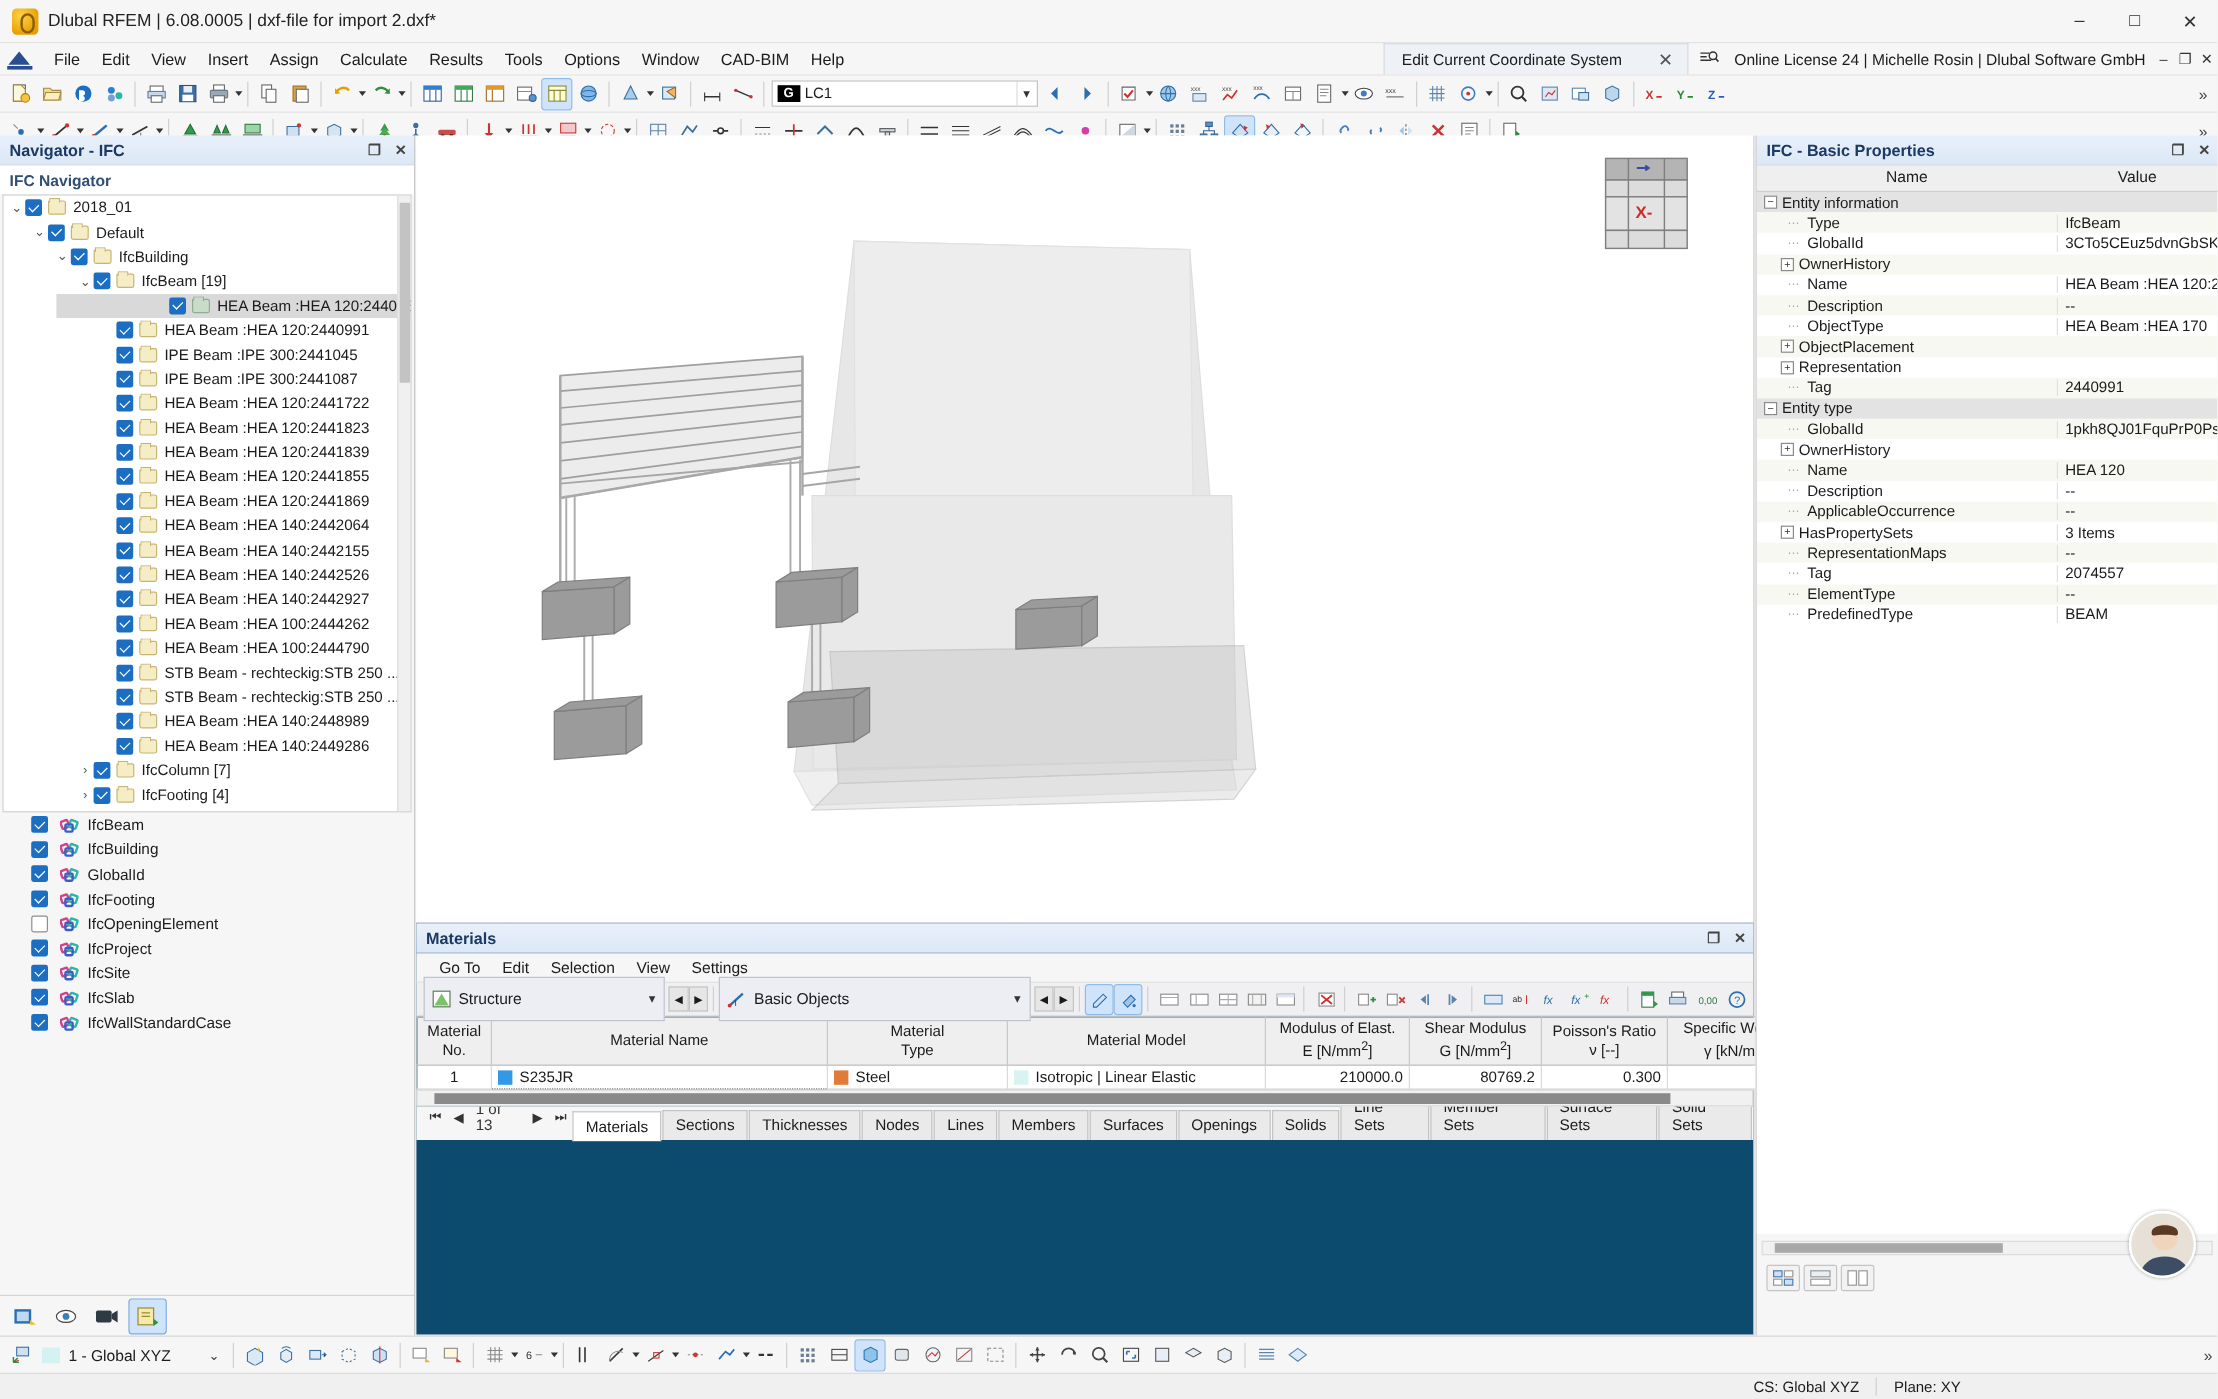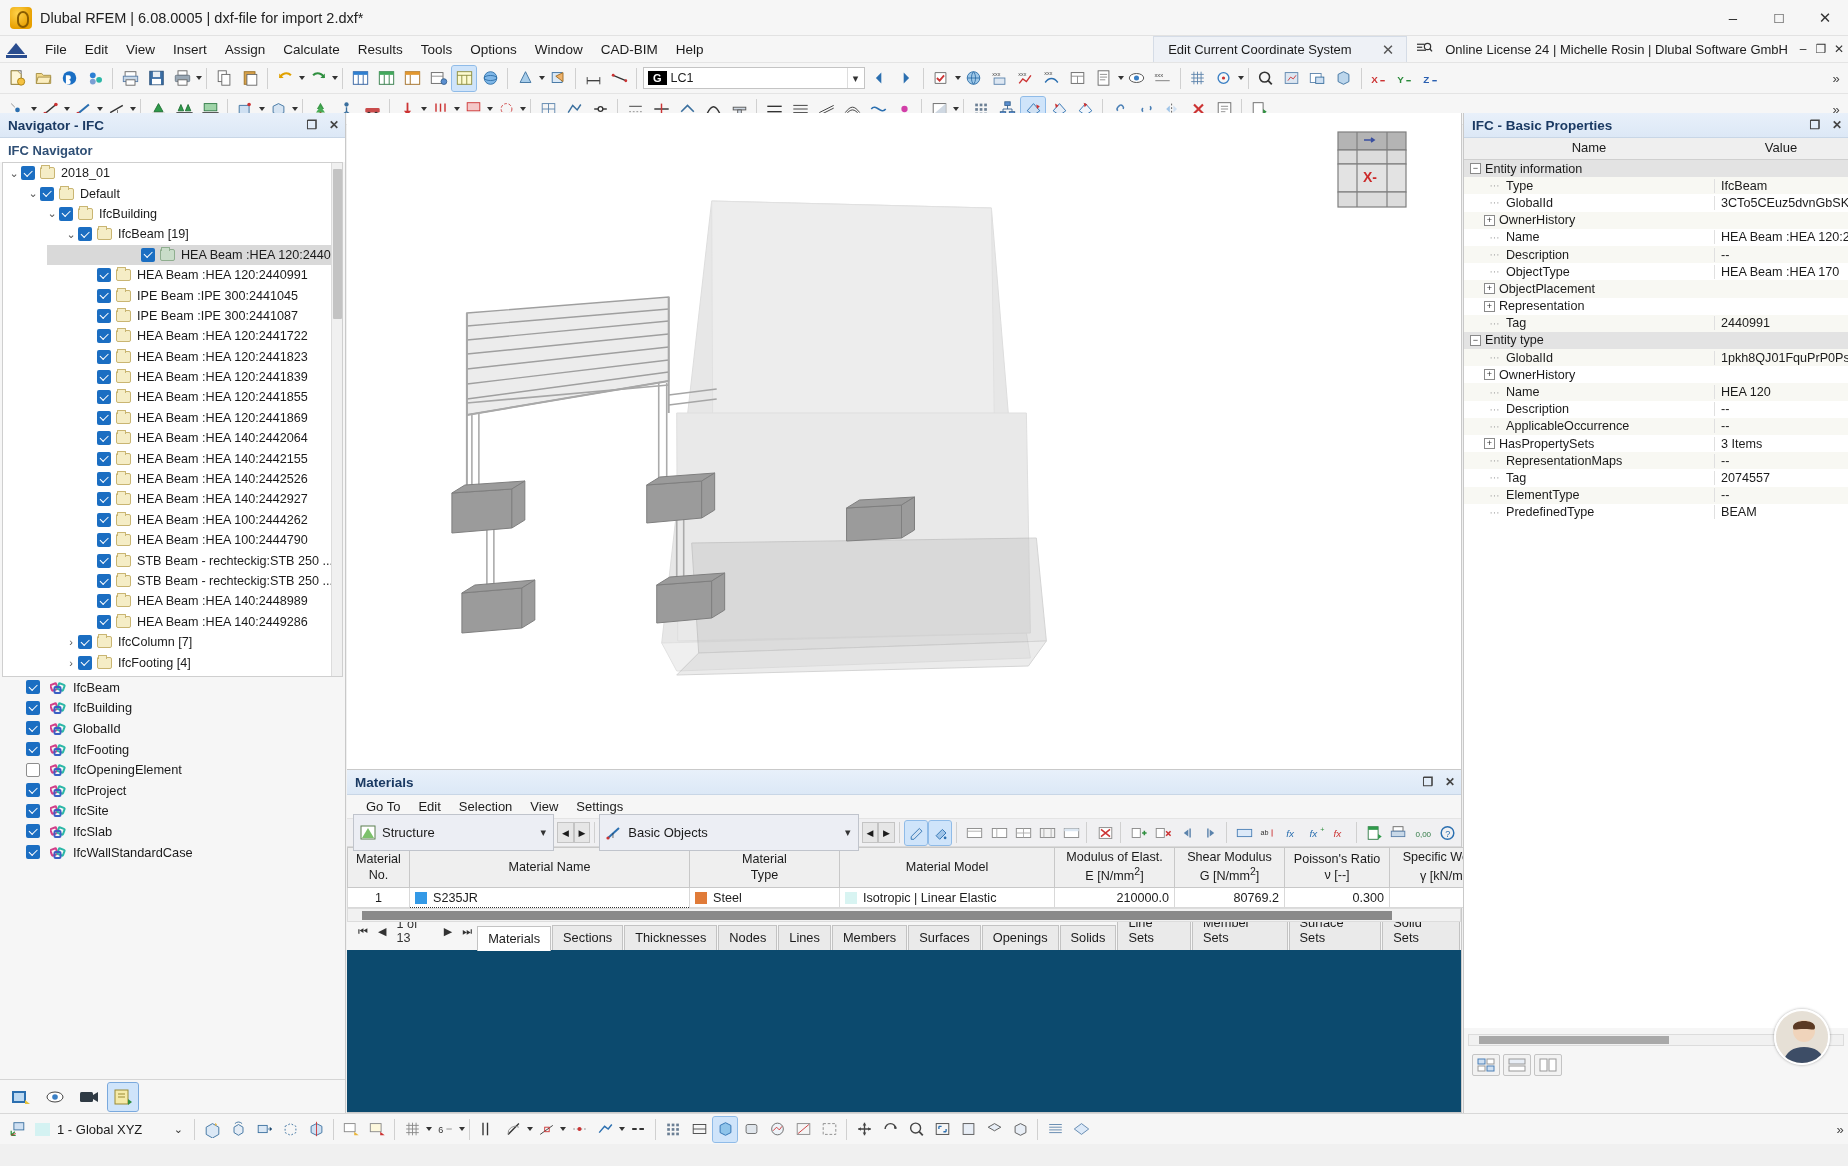--- a/index.html
+++ b/index.html
@@ -1930,13 +1930,20 @@
         </svg>
       </div>
     <div class="tbtn">
         <svg class="g" viewBox="0 0 20 20">
           <polygon points="10,4 18,10 10,16 2,10" fill="#dce9f8" stroke="#5b83ac"></polygon>
         </svg>
       </div>
     <div class="tb-overflow">»</div>
   </div>
 
+  <div class="statusbar">
+    <div style="flex:1"></div>
+    <div class="sb-cell">CS: Global XYZ</div>
+    <div class="sb-sep"></div>
+    <div class="sb-cell">Plane: XY</div>
+    <div style="width:200px"></div>
+  </div>
 </div>
 
 </body></html>

